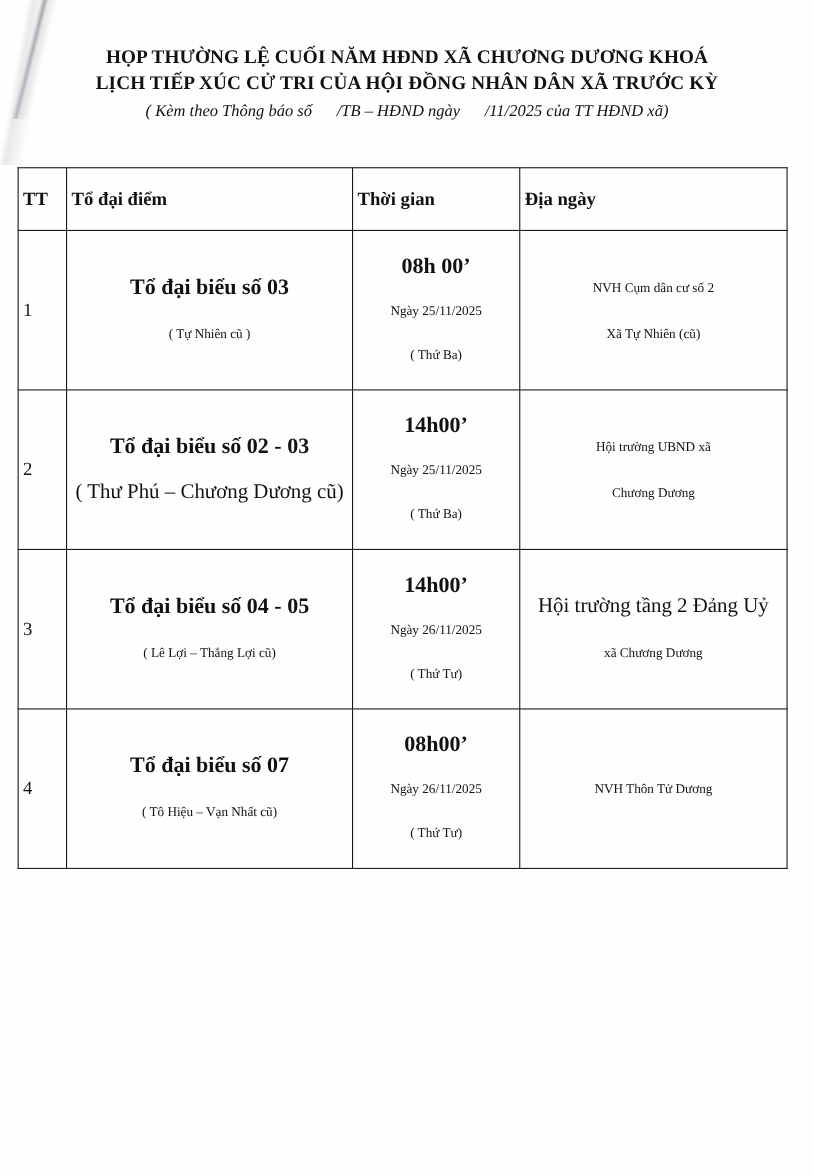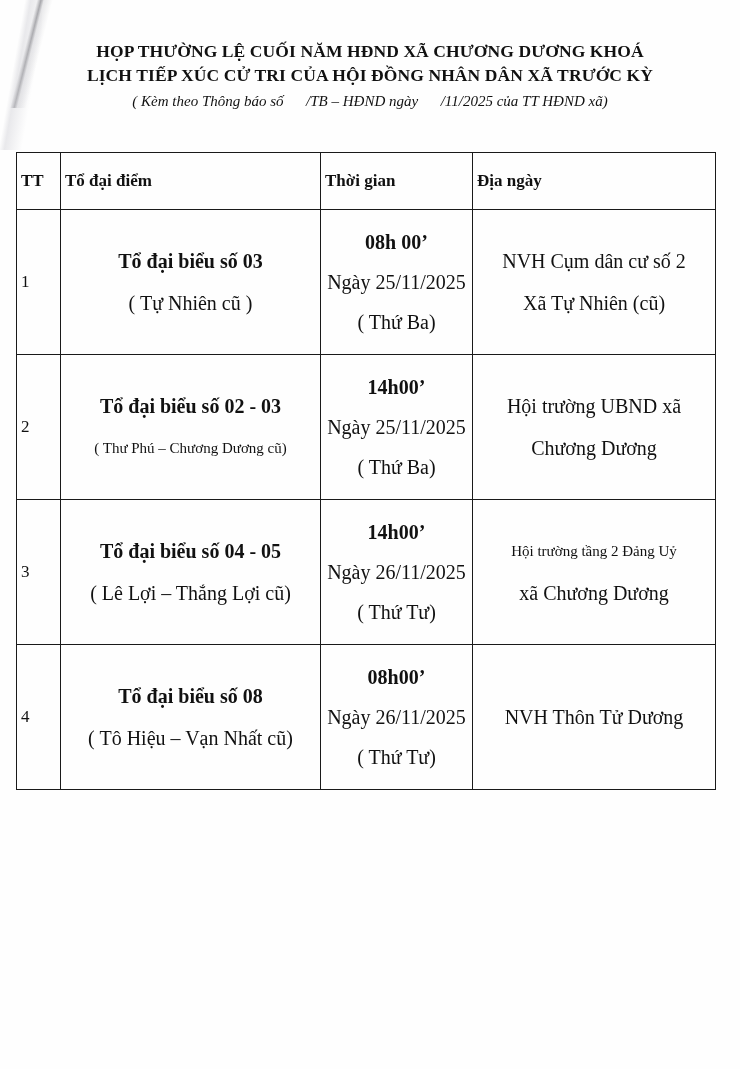--- a/index.html
+++ b/index.html
@@ -119,27 +119,27 @@
   .stack.time { gap: 20px; }
 
   .ln-bold {
     font-weight: bold;
     font-size: 20px;
     line-height: 20px;
     white-space: nowrap;
   }
   .ln {
     font-weight: normal;
-    font-size: 20px;
+    font-size: 12px;
     line-height: 20px;
     white-space: nowrap;
   }
   .ln-sm {
     font-weight: normal;
-    font-size: 15px;
+    font-size: 19px;
     line-height: 20px;
     white-space: nowrap;
   }
 
   
   .center-one {
     display: flex;
     align-items: center;
     justify-content: center;
     height: 100%;
@@ -242,21 +242,21 @@
             <div class="ln-sm">Hội trường tầng 2 Đảng Uỷ</div>
             <div class="ln">xã Chương Dương</div>
           </div>
         </td>
       </tr>
 
       <tr>
         <td class="cell-tt">4</td>
         <td>
           <div class="stack">
-            <div class="ln-bold">Tổ đại biểu số 08</div>
+            <div class="ln-bold">Tổ đại biểu số 07</div>
             <div class="ln">( Tô Hiệu – Vạn Nhất cũ)</div>
           </div>
         </td>
         <td>
           <div class="stack time">
             <div class="ln-bold">08h00’</div>
             <div class="ln">Ngày 26/11/2025</div>
             <div class="ln">( Thứ Tư)</div>
           </div>
         </td>

